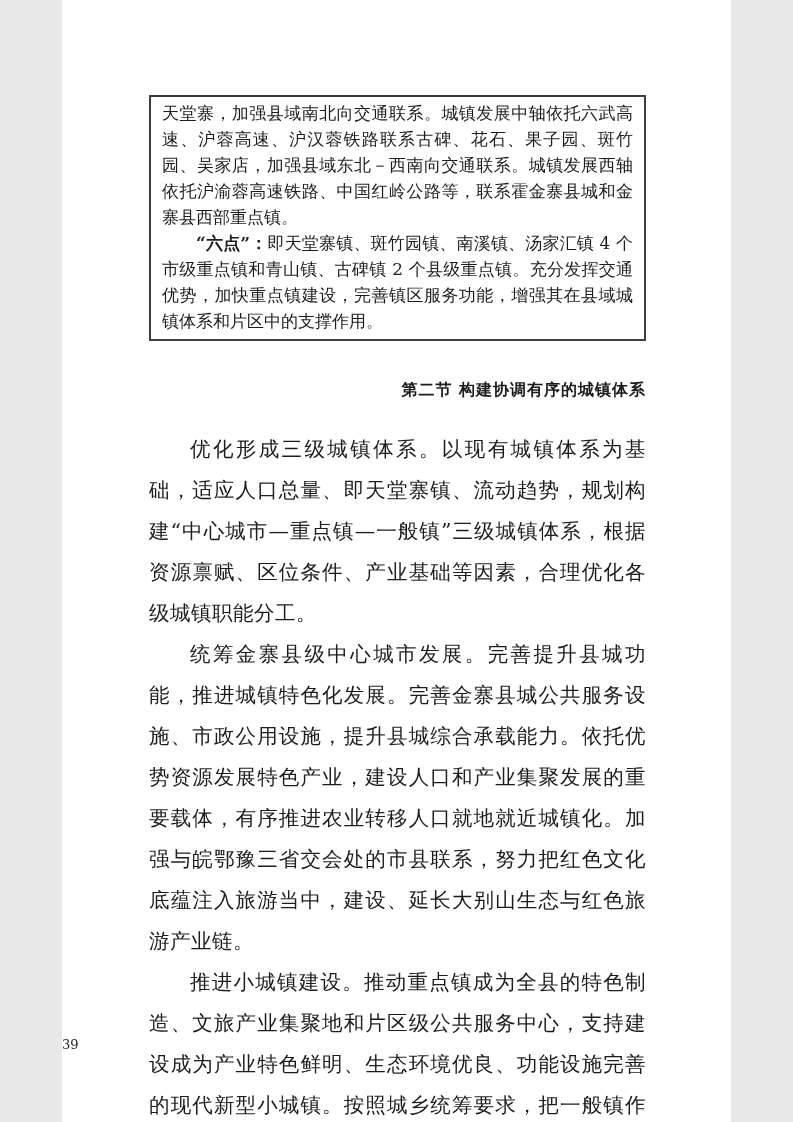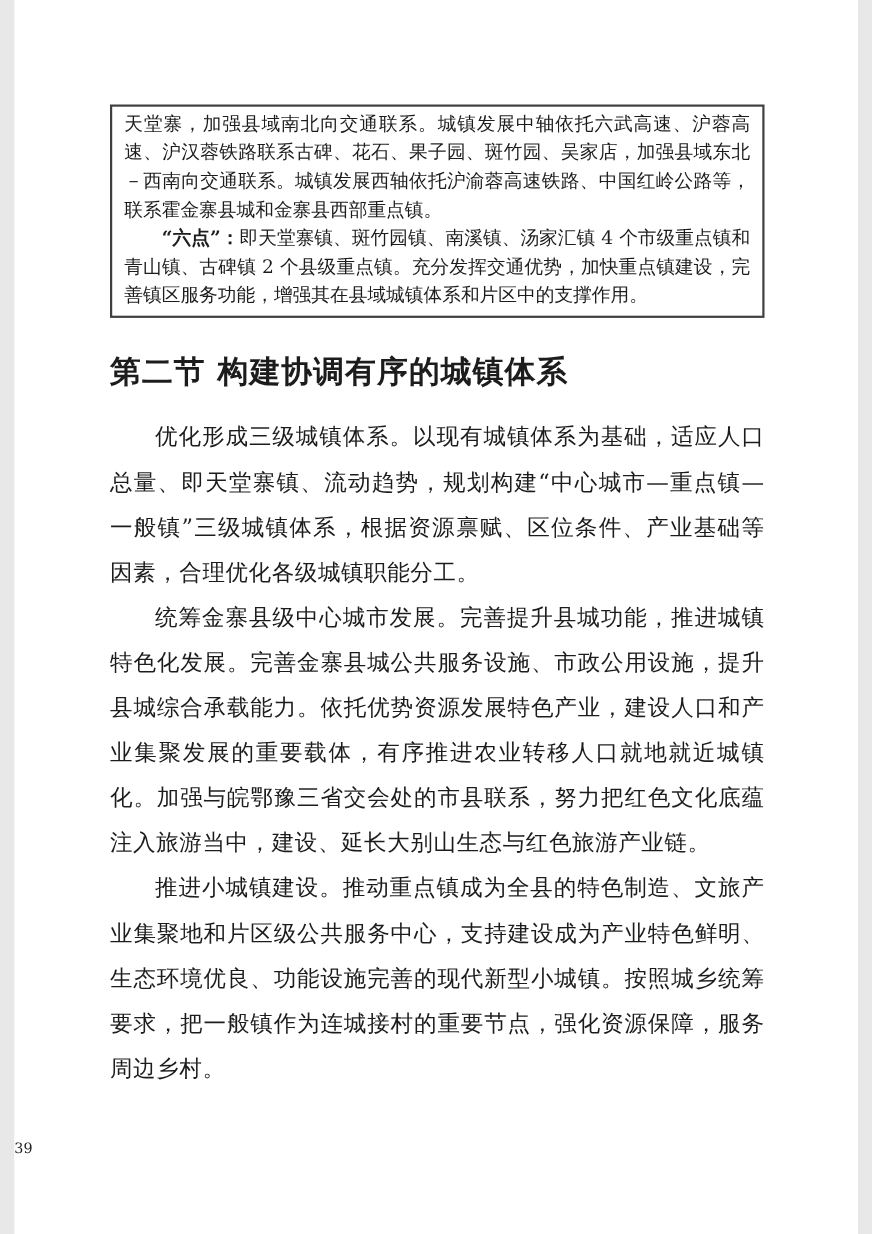--- a/index.html
+++ b/index.html
@@ -2,21 +2,21 @@
 <html lang="zh"><head>
 <meta charset="utf-8">
 <style>
   html, body {
     margin: 0;
     padding: 0;
     background: #e8e8e8;
   }
   .page {
     position: relative;
-    width: 767px;
+    width: 669px;
     height: 1122px;
     margin: 0 auto;
     background: #ffffff;
     box-sizing: border-box;
     padding: 95px 85px 0 87px;
     color: #1c1c1c;
     font-family: "DejaVu Serif", "Liberation Serif", serif;
     overflow: hidden;
   }
   .callout-box {
@@ -32,23 +32,23 @@
   }
   .box-para-2 {
     text-indent: 2em;
   }
   .box-lead {
     font-weight: bold;
   }
   .section-heading {
     font-family: "DejaVu Sans", "Liberation Sans", sans-serif;
     font-weight: bold;
-    font-size: 28px;
+    font-size: 16px;
     letter-spacing: 1px;
-    text-align: left;
+    text-align: right;
     margin: 34px 0 0 0;
     line-height: 30px;
   }
   .body-text {
     margin-top: 24px;
     font-size: 20.5px;
     line-height: 41px;
     text-align: justify;
     letter-spacing: 0.5px;
   }

